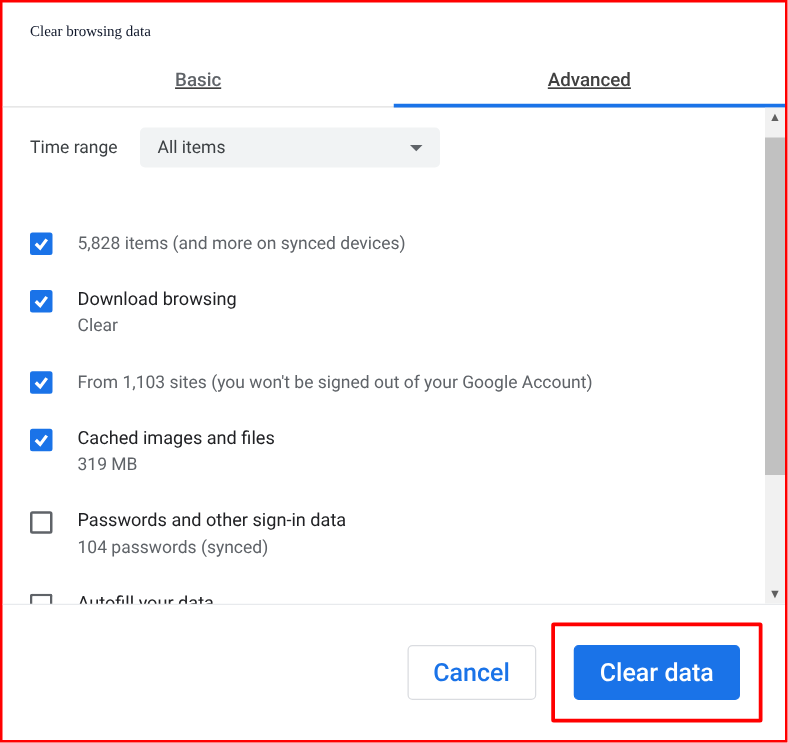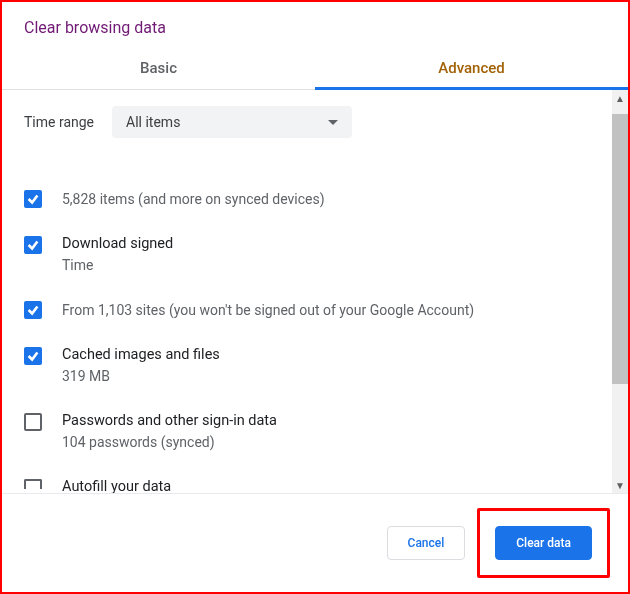--- a/index.html
+++ b/index.html
@@ -13,40 +13,42 @@
     position: relative;
     overflow: hidden;
   }
   .dialog {
     padding: 0;
     height: 100%;
     display: flex;
     flex-direction: column;
   }
   .title {
-    font-size: 16px;
-    color: #701a75;
+    font-size: 12px;
+    color: #0f172a;
     padding: 16px 22px 12px 22px;
+    font-family: Liberation Serif, serif;
   }
   .tabs {
     display: flex;
     border-bottom: 1px solid #e0e0e0;
+    text-decoration: underline;
   }
   .tab {
     flex: 1;
     text-align: center;
     padding: 10px 0 12px 0;
     font-size: 15px;
     font-weight: 500;
     color: #5f6368;
     cursor: pointer;
     position: relative;
   }
   .tab.active {
-    color: #a16207;
+    color: #404040;
   }
   .tab.active::after {
     content: "";
     position: absolute;
     left: 0; right: 0; bottom: -1px;
     height: 3px;
     background: #1a73e8;
   }
   .content-wrap {
     flex: 1;
@@ -165,21 +167,21 @@
   }
   .footer {
     border-top: 1px solid #e8eaed;
     padding: 14px 18px;
     display: flex;
     justify-content: flex-end;
     gap: 0;
     align-items: center;
   }
   .btn {
-    font-size: 12px;
+    font-size: 20px;
     font-weight: 500;
     border-radius: 4px;
     padding: 9px 20px;
     cursor: pointer;
     display: inline-flex;
     align-items: center;
     justify-content: center;
   }
   .btn-cancel {
     background: #fff;
@@ -231,22 +233,22 @@
         </div>
       </div>
 
       <div class="item">
         <div class="checkbox checked">
           <svg viewBox="0 0 16 16">
               <polyline points="3 8 7 12 13 4"></polyline>
             </svg>
         </div>
         <div class="item-text">
-          <div class="item-title">Download signed</div>
-          <div class="item-sub">Time</div>
+          <div class="item-title">Download browsing</div>
+          <div class="item-sub">Clear</div>
         </div>
       </div>
 
       <div class="item">
         <div class="checkbox checked">
           <svg viewBox="0 0 16 16">
               <polyline points="3 8 7 12 13 4"></polyline>
             </svg>
         </div>
         <div class="item-text">

